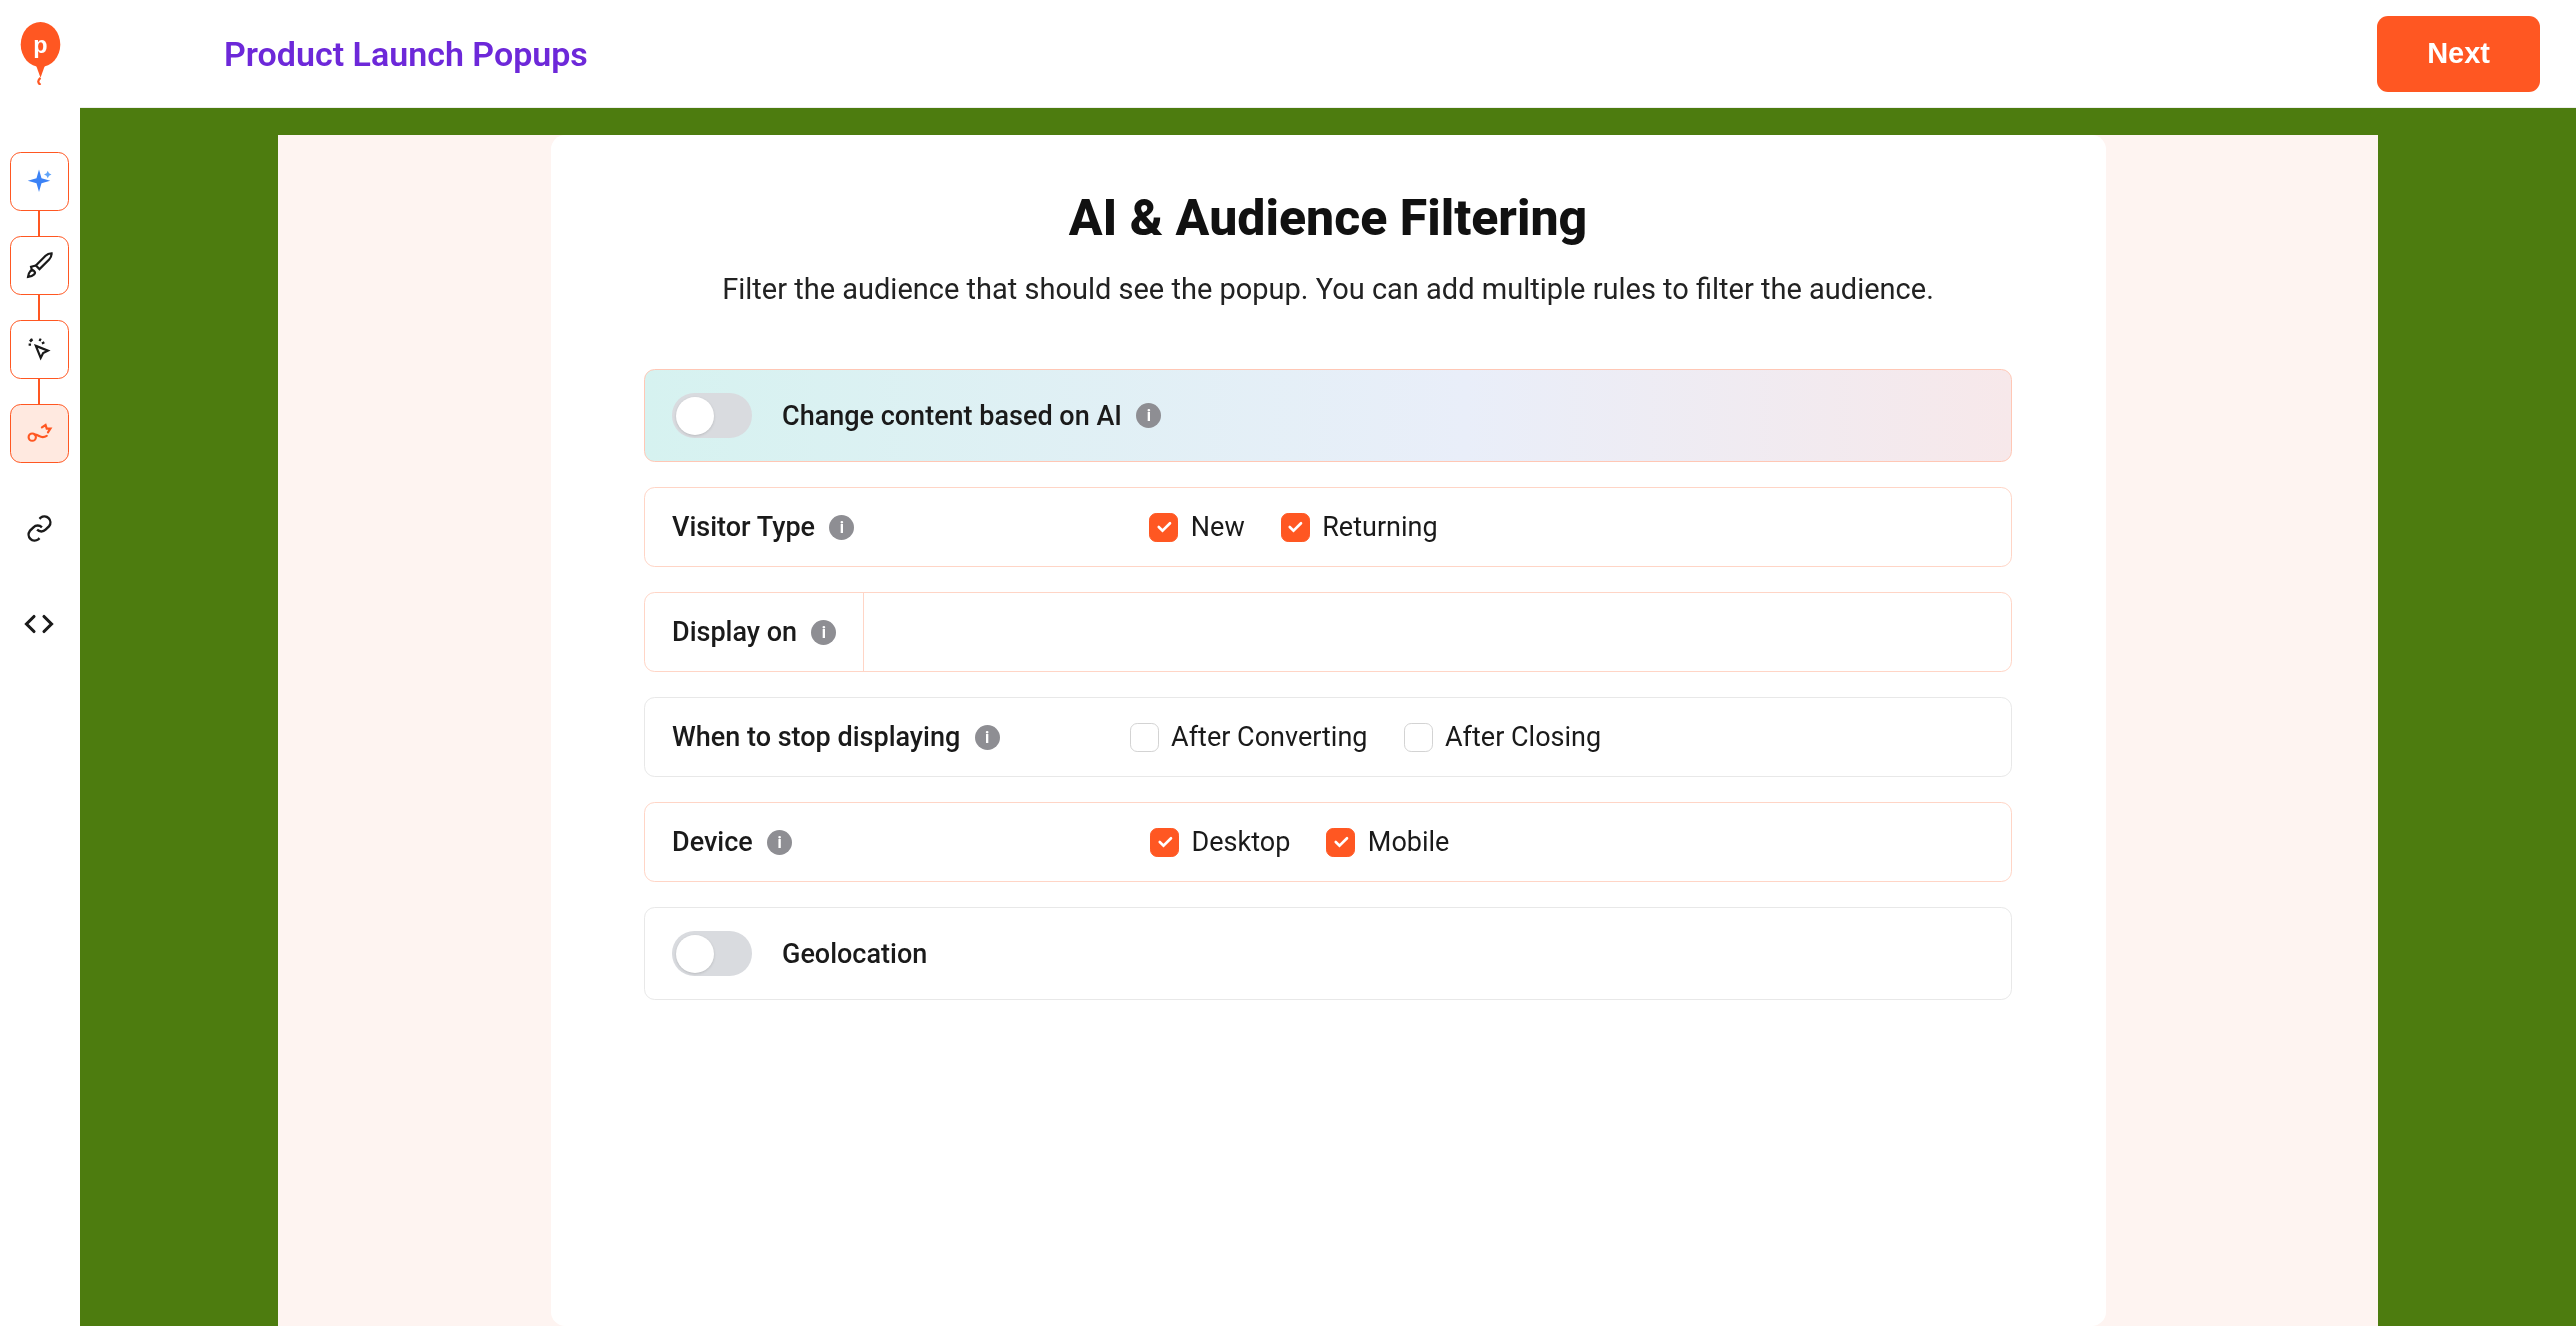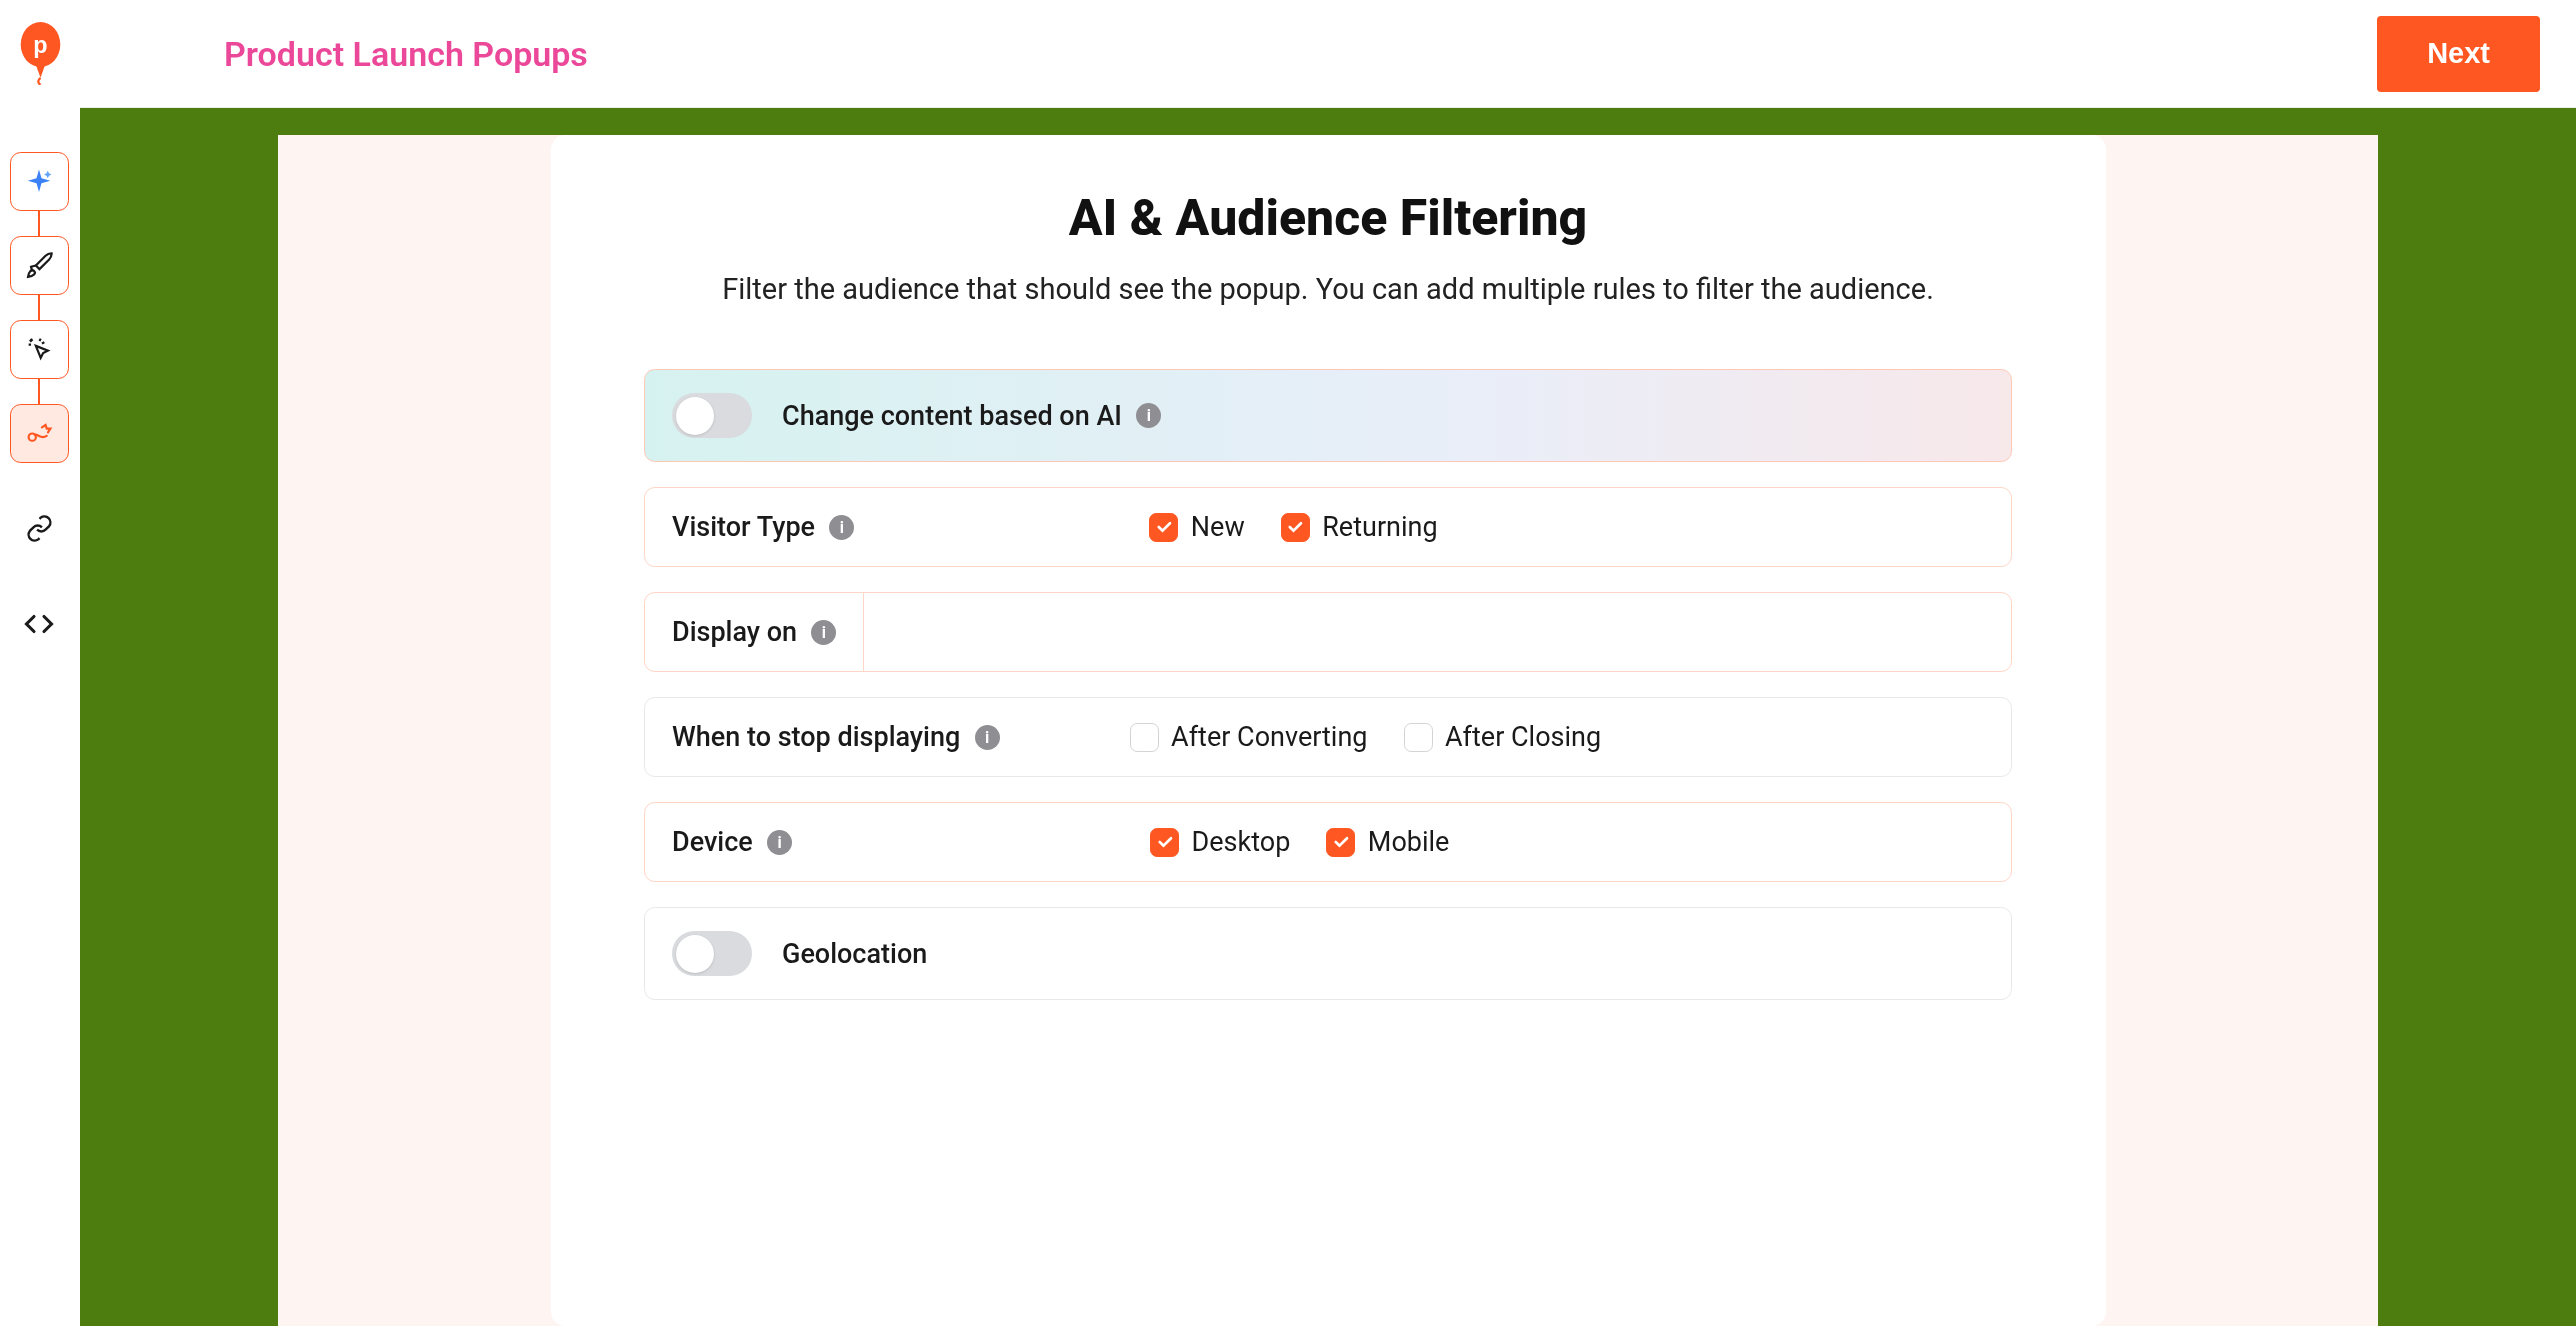--- a/index.html
+++ b/index.html
@@ -22,31 +22,31 @@
   height: 107px;
 }
 .header-left { display: flex; align-items: center; gap: 54px; }
 .logo {
   width: 45px; height: 63px; position: relative;
   display:flex; align-items:center; justify-content:center;
 }
 .page-title {
   font-size: 34px;
   font-weight: 600;
-  color: #ec4899;
+  color: #6d28d9;
   margin-left: 107px;
 }
 .next-btn {
   background: #ff5722;
   color: #fff;
   border: none;
   padding: 21.5px 50px;
   font-size: 29px;
   font-weight: 600;
-  border-radius: 4px;
+  border-radius: 11px;
   cursor: pointer;
 }
 
 
 .layout {
   display: flex;
   height: calc(100% - 107px);
 }
 
 

